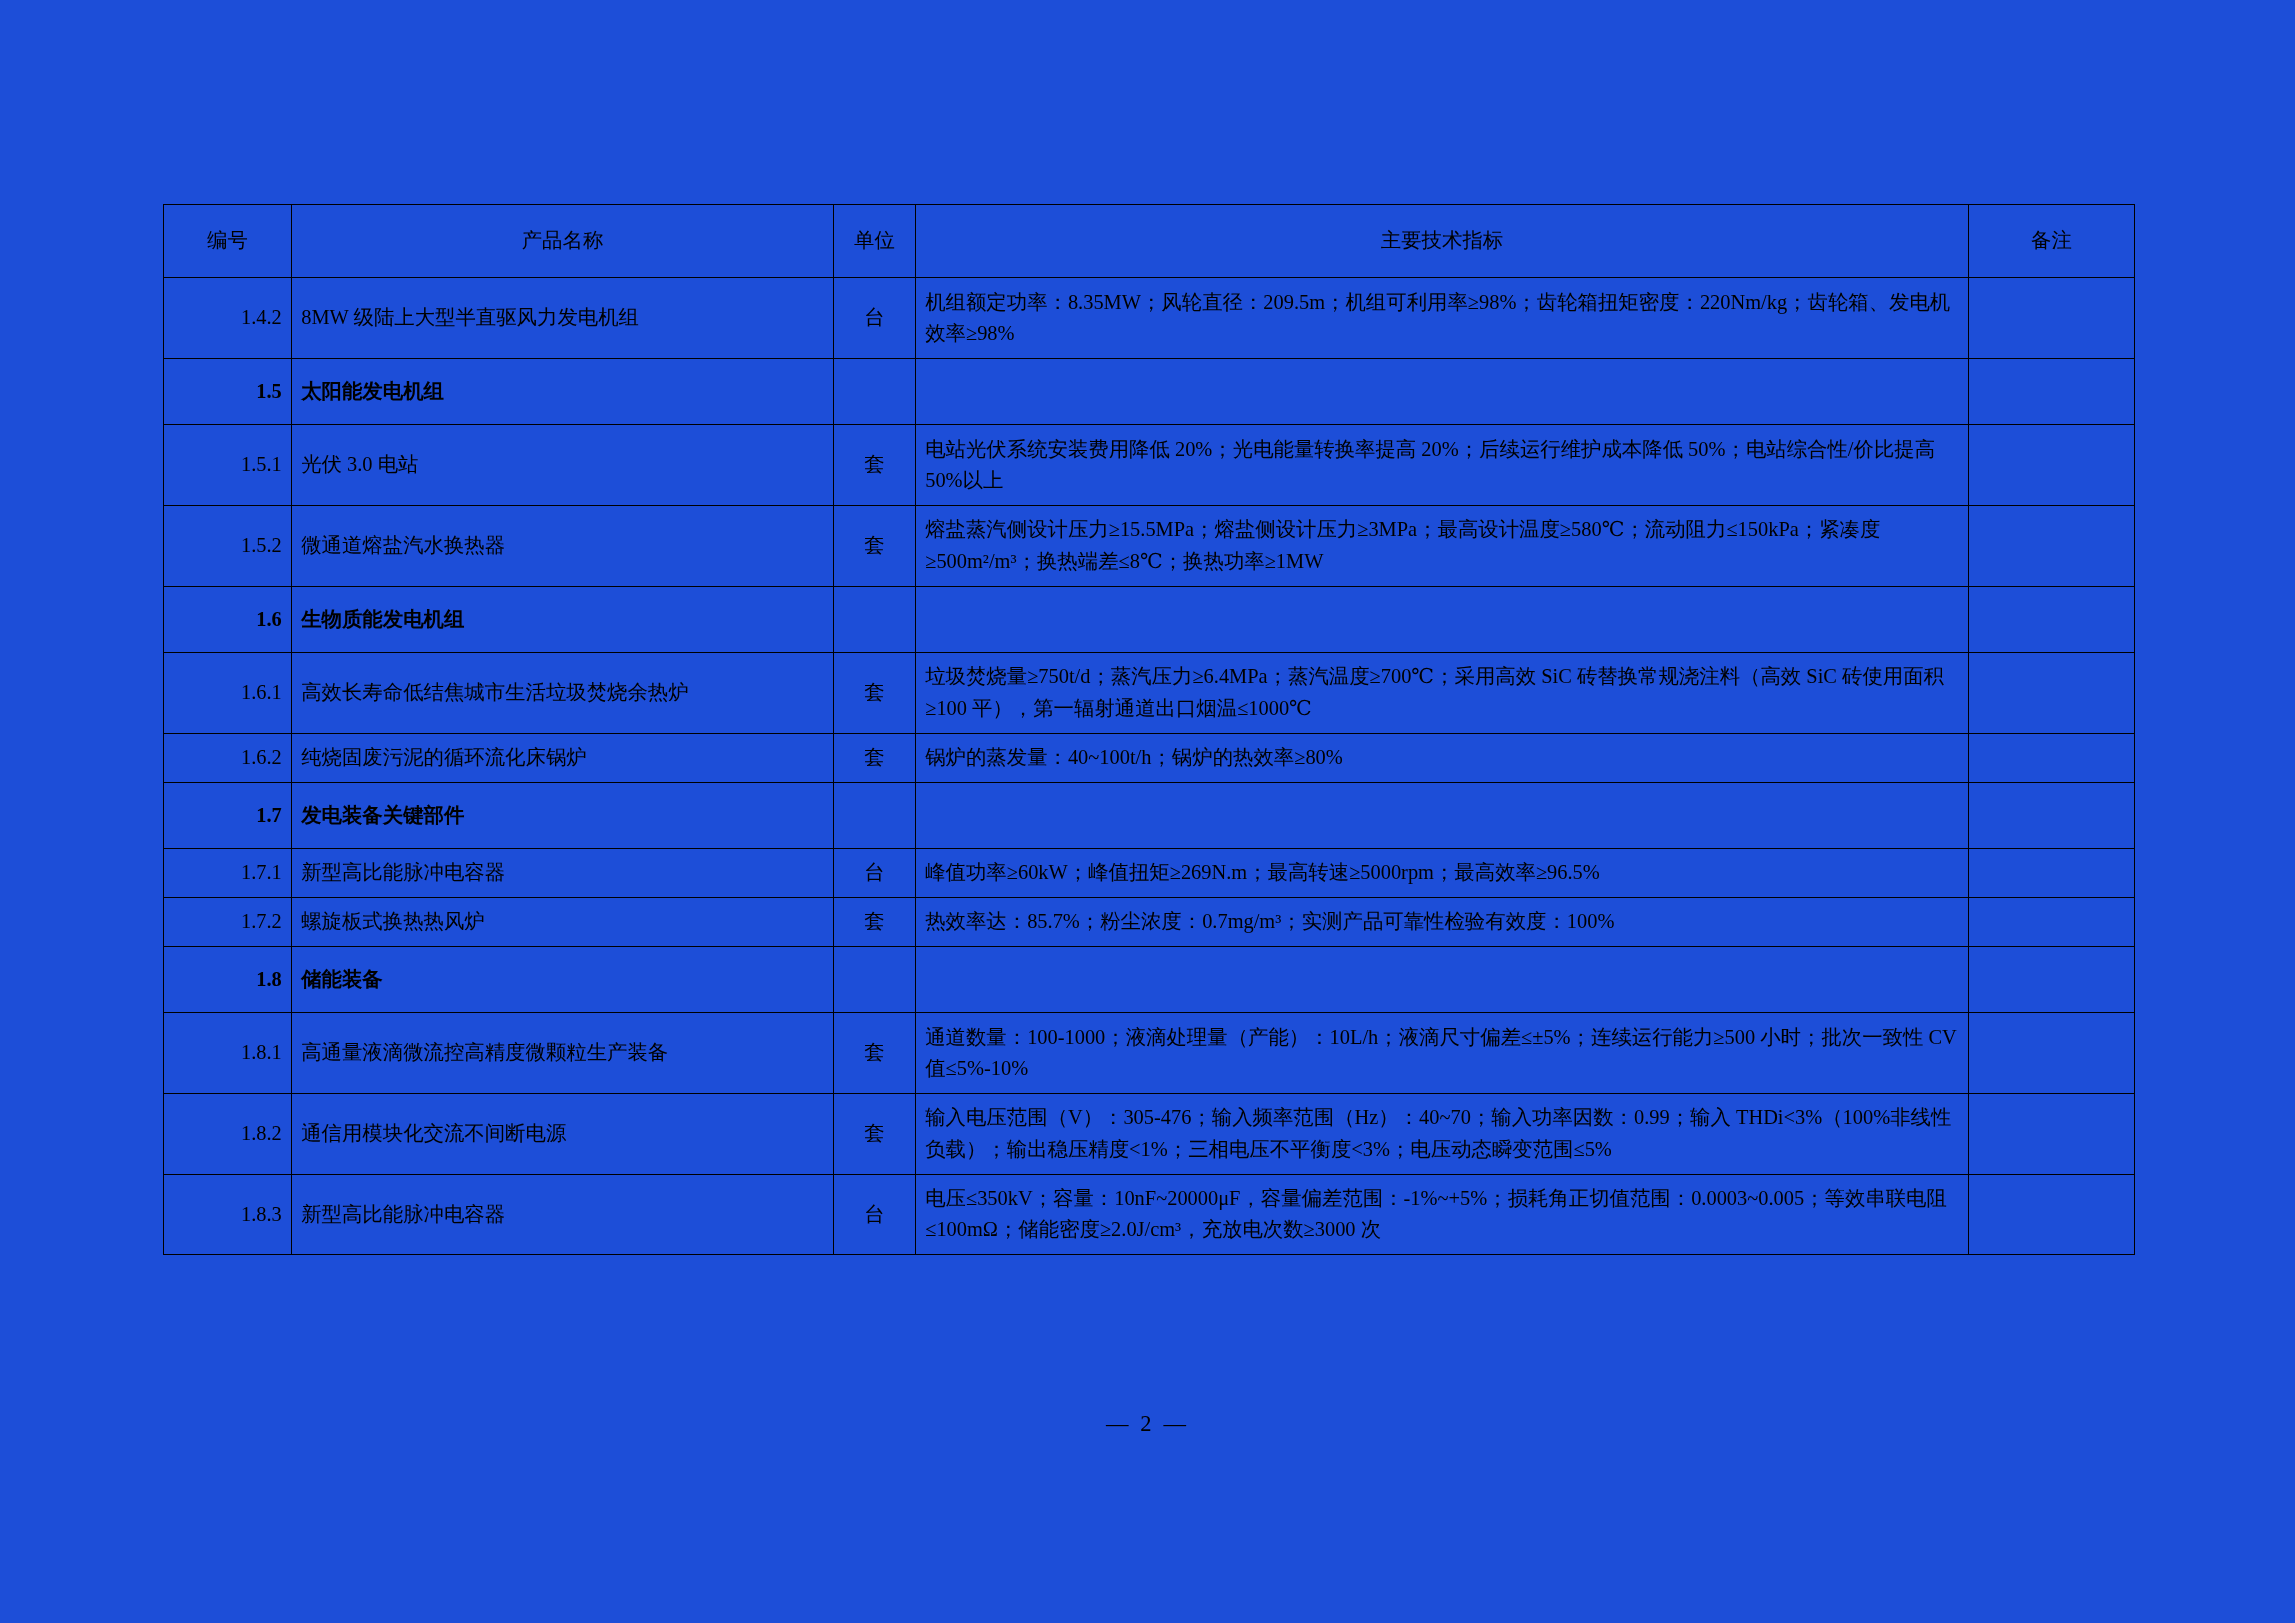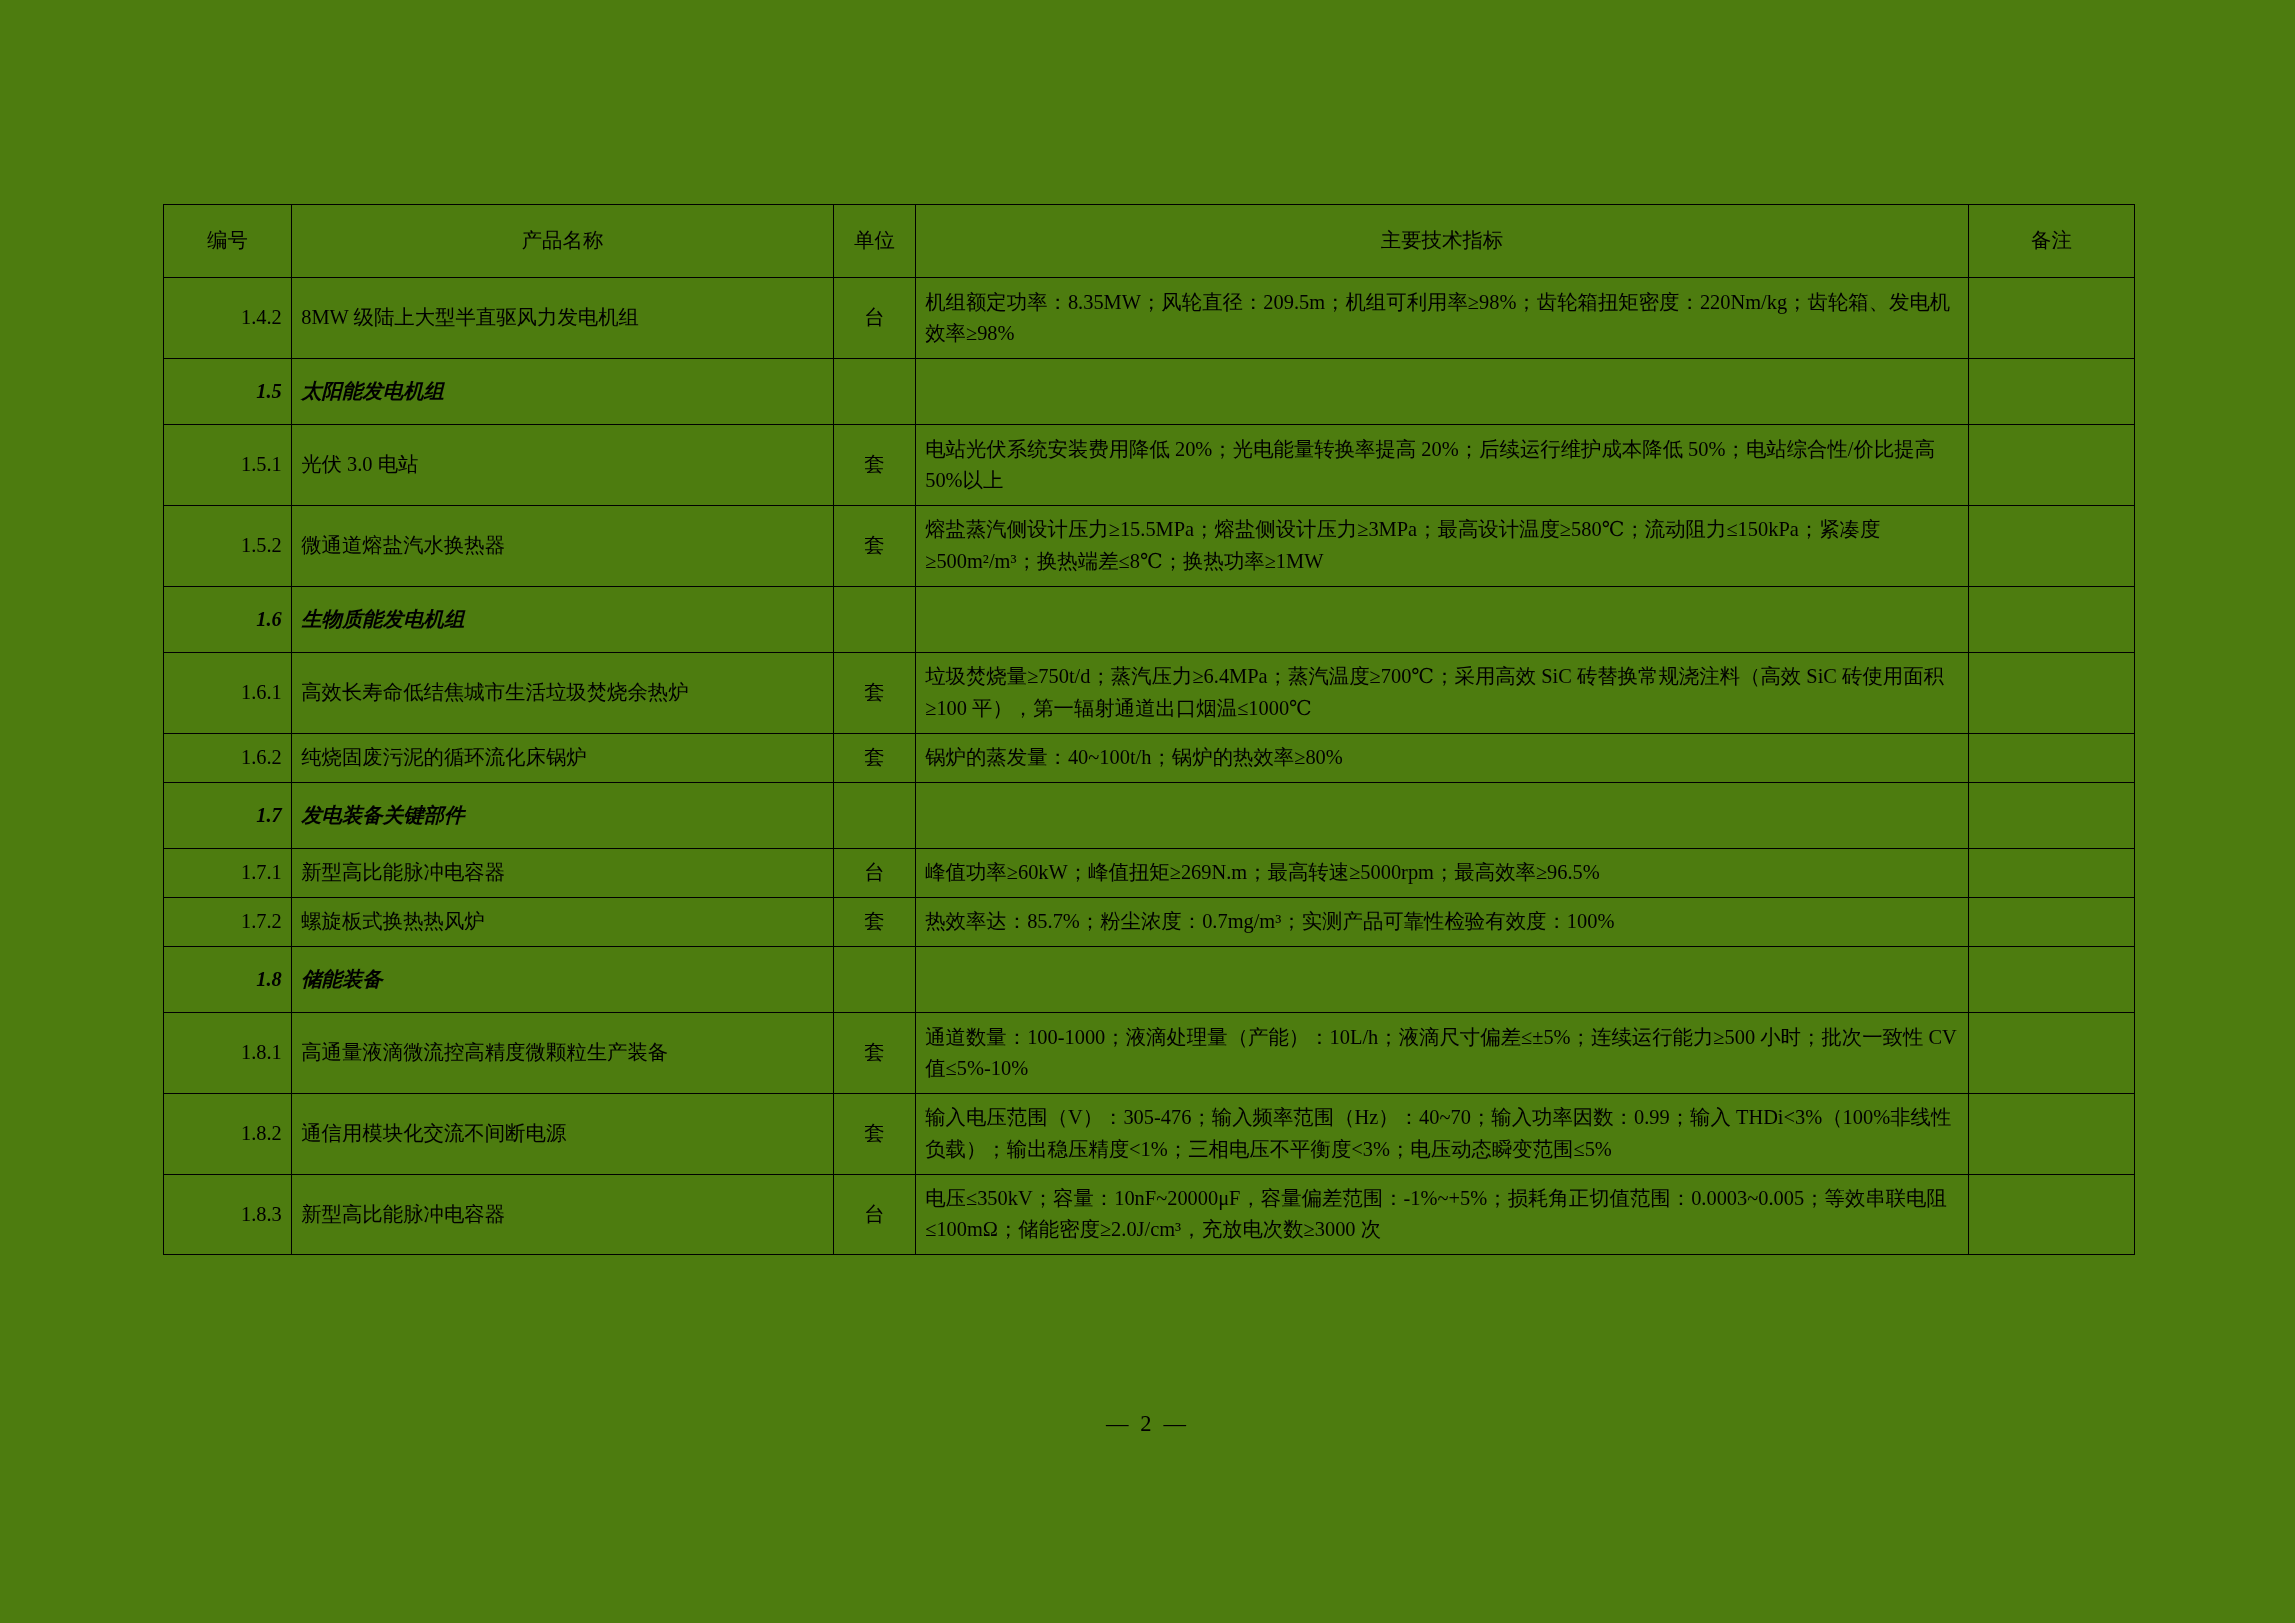--- a/index.html
+++ b/index.html
@@ -12,21 +12,21 @@
     height: 1623px;
     font-family: "Liberation Serif", "DejaVu Serif", serif;
     color: #000000;
     position: relative;
   }
   .page {
     position: absolute;
     left: 0; top: 0;
     width: 2295px;
     height: 1623px;
-    background: #4d7c0f;
+    background: #1d4ed8;
   }
   .doc-table-wrap {
     position: absolute;
     left: 163px;
     top: 204px;
     width: 1971px;
   }
   table.doc-table {
     border-collapse: collapse;
     width: 1971px;
@@ -55,21 +55,21 @@
   .row-no   { text-align: right; }
   .row-name { text-align: left; padding-left: 20.4px; }
   .row-unit { text-align: center; }
   .row-spec { text-align: left; padding-left: 11.2px; padding-right: 11.2px; }
   .row-remark { text-align: center; }
 
   tr.group td.row-no,
   tr.group td.row-name {
     font-weight: bold;
   }
-  tr.group td { height: 49px; font-style: italic; }
+  tr.group td { height: 49px; }
 
   .page-number {
     position: absolute;
     left: 0;
     top: 1411px;
     width: 2295px;
     text-align: center;
     font-size: 22.5px;
     font-family: "Liberation Serif", "DejaVu Serif", serif;
     letter-spacing: 3.1px;

